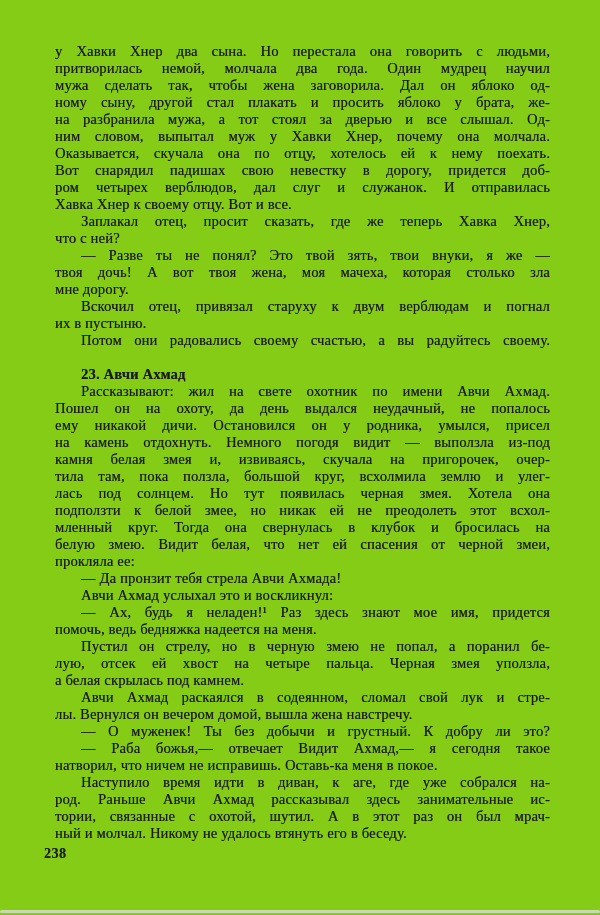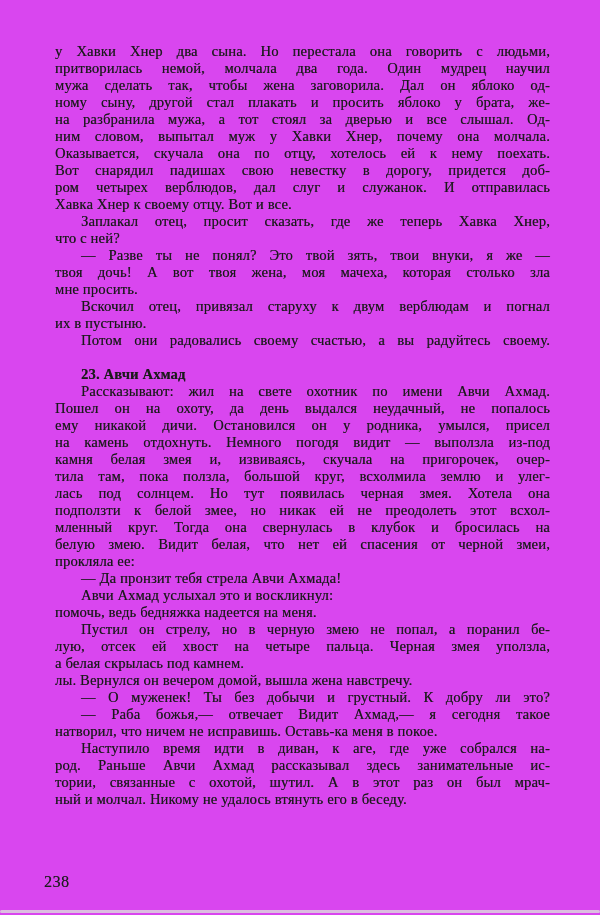--- a/index.html
+++ b/index.html
@@ -5,21 +5,21 @@
   html, body {
     margin: 0;
     padding: 0;
     background: #ffffff;
     font-family: "Liberation Serif", serif;
   }
   .page {
     position: relative;
     width: 600px;
     height: 915px;
-    background: #d946ef;
+    background: #84cc16;
     overflow: hidden;
   }
   .text-column {
     position: absolute;
     left: 55px;
     top: 43px;
     width: 495px;
     color: #1a1a1a;
     font-size: 14.5px;
     line-height: 17px;
@@ -43,26 +43,25 @@
   .heading {
     height: 17px;
     margin-top: 17px;
     text-indent: 26px;
     font-weight: bold;
   }
   .page-number {
     position: absolute;
     left: 44px;
     top: 846px;
-    font-size: 16px;
-    font-weight: normal;
+    font-size: 14px;
+    font-weight: bold;
     color: #1e1e1e;
     letter-spacing: 0.5px;
     text-shadow: 0.3px 0 0 rgba(26,26,26,0.65);
-    margin-top: 27px;
   }
   .scan-edge {
     position: absolute;
     left: 0;
     bottom: 2px;
     width: 100%;
     height: 3px;
     background: #dcdcdc;
     opacity: 0.8;
     border-radius: 2px;
@@ -85,21 +84,21 @@
         <div class="line">ром четырех верблюдов, дал слуг и служанок. И отправилась</div>
         <div class="line last">Хавка Хнер к своему отцу. Вот и все.</div>
       </div>
       <div class="para">
         <div class="line indent">Заплакал отец, просит сказать, где же теперь Хавка Хнер,</div>
         <div class="line last">что с ней?</div>
       </div>
       <div class="para">
         <div class="line indent">— Разве ты не понял? Это твой зять, твои внуки, я же —</div>
         <div class="line">твоя дочь! А вот твоя жена, моя мачеха, которая столько зла</div>
-        <div class="line last">мне просить.</div>
+        <div class="line last">мне дорогу.</div>
       </div>
       <div class="para">
         <div class="line indent">Вскочил отец, привязал старуху к двум верблюдам и погнал</div>
         <div class="line last">их в пустыню.</div>
       </div>
       <div class="para">
         <div class="line indent">Потом они радовались своему счастью, а вы радуйтесь своему.</div>
       </div>
       <div class="heading">23. Авчи Ахмад</div>
       <div class="para">
@@ -115,28 +114,30 @@
         <div class="line">белую змею. Видит белая, что нет ей спасения от черной змеи,</div>
         <div class="line last">прокляла ее:</div>
       </div>
       <div class="para">
         <div class="line last indent">— Да пронзит тебя стрела Авчи Ахмада!</div>
       </div>
       <div class="para">
         <div class="line last indent">Авчи Ахмад услыхал это и воскликнул:</div>
       </div>
       <div class="para">
+        <div class="line indent">— Ах, будь я неладен!¹ Раз здесь знают мое имя, придется</div>
         <div class="line last">помочь, ведь бедняжка надеется на меня.</div>
       </div>
       <div class="para">
         <div class="line indent">Пустил он стрелу, но в черную змею не попал, а поранил бе-</div>
         <div class="line">лую, отсек ей хвост на четыре пальца. Черная змея уползла,</div>
         <div class="line last">а белая скрылась под камнем.</div>
       </div>
       <div class="para">
+        <div class="line indent">Авчи Ахмад раскаялся в содеянном, сломал свой лук и стре-</div>
         <div class="line last">лы. Вернулся он вечером домой, вышла жена навстречу.</div>
       </div>
       <div class="para">
         <div class="line indent">— О муженек! Ты без добычи и грустный. К добру ли это?</div>
       </div>
       <div class="para">
         <div class="line indent">— Раба божья,— отвечает Видит Ахмад,— я сегодня такое</div>
         <div class="line last">натворил, что ничем не исправишь. Оставь-ка меня в покое.</div>
       </div>
       <div class="para">

